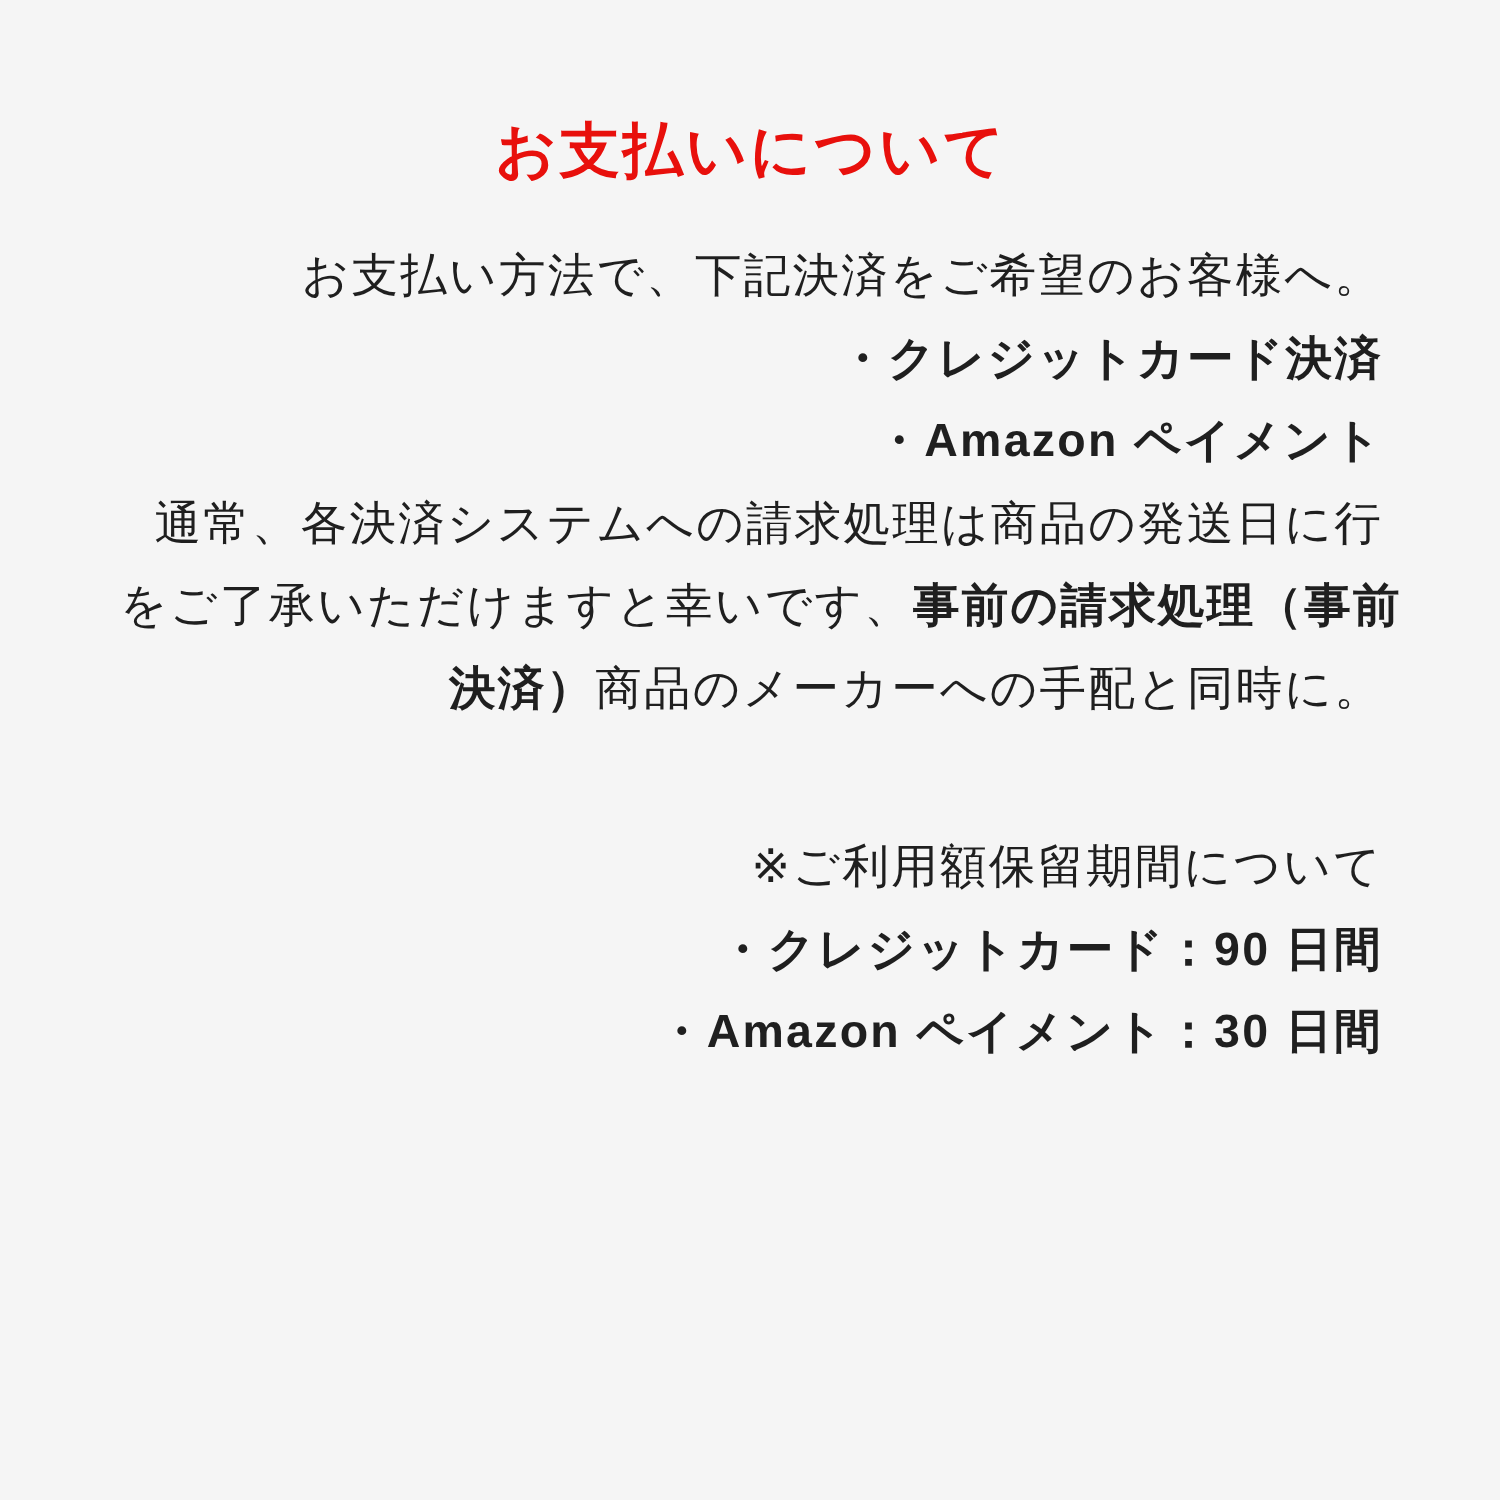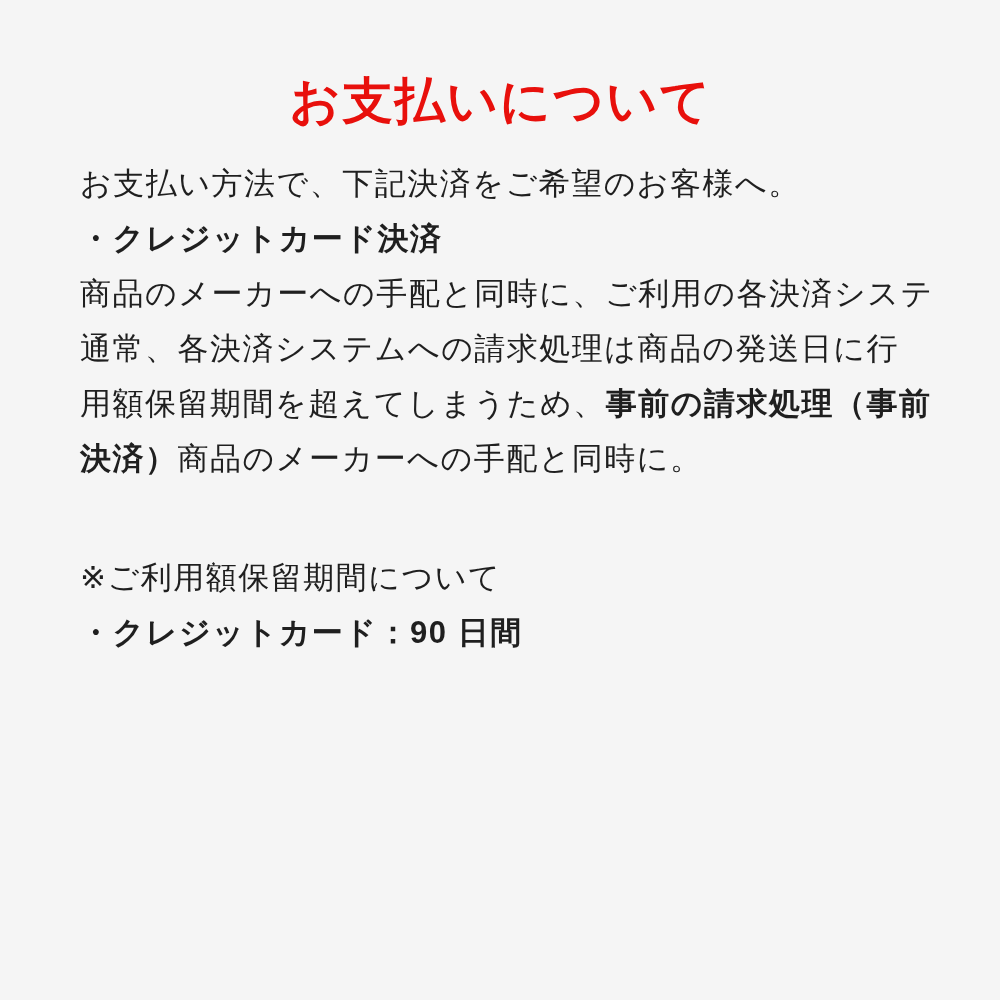--- a/index.html
+++ b/index.html
@@ -16,50 +16,52 @@
     overflow:hidden;
   }
   .page{
     width:1000px;
     height:1000px;
     padding:78px 78px 0 80px;
   }
   .title{
     text-align:center;
     color:var(--accent);
-    font-size:50px;
+    font-size:40px;
     font-weight:700;
     letter-spacing:2px;
     line-height:46px;
   }
   .body-lines{
     margin-top:32px;
     font-size:31px;
     line-height:55px;
     letter-spacing:1.5px;
   }
   .line{
     white-space:nowrap;
+    text-align:right;
   }
   .line.spacer{
     height:64px;
   }
   .bold{
     font-weight:700;
   }
 </style>
 </head>
 <body>
 
 <div class="page">
   <h1 class="title">お支払いについて</h1>
   <div class="body-lines">
       <div class="line"><span>お支払い方法で、下記決済をご希望のお客様へ。</span></div>
       <div class="line"><span class="bold">・クレジットカード決済</span></div>
-      <div class="line"><span>商品のメーカーへの手配と同時に、ご利用の各決済システ</span></div>
+      <div class="line"><span class="bold">・Amazon ペイメント</span></div>
       <div class="line"><span>通常、各決済システムへの請求処理は商品の発送日に行</span></div>
-      <div class="line"><span>用額保留期間を超えてしまうため、</span><span class="bold">事前の請求処理（事前</span></div>
+      <div class="line"><span>をご了承いただけますと幸いです、</span><span class="bold">事前の請求処理（事前</span></div>
       <div class="line"><span class="bold">決済）</span><span>商品のメーカーへの手配と同時に。</span></div>
       <div class="line spacer"></div>
       <div class="line"><span>※ご利用額保留期間について</span></div>
       <div class="line"><span class="bold">・クレジットカード：90 日間</span></div>
+      <div class="line"><span class="bold">・Amazon ペイメント：30 日間</span></div>
     </div>
 </div>
 
 </body></html>

